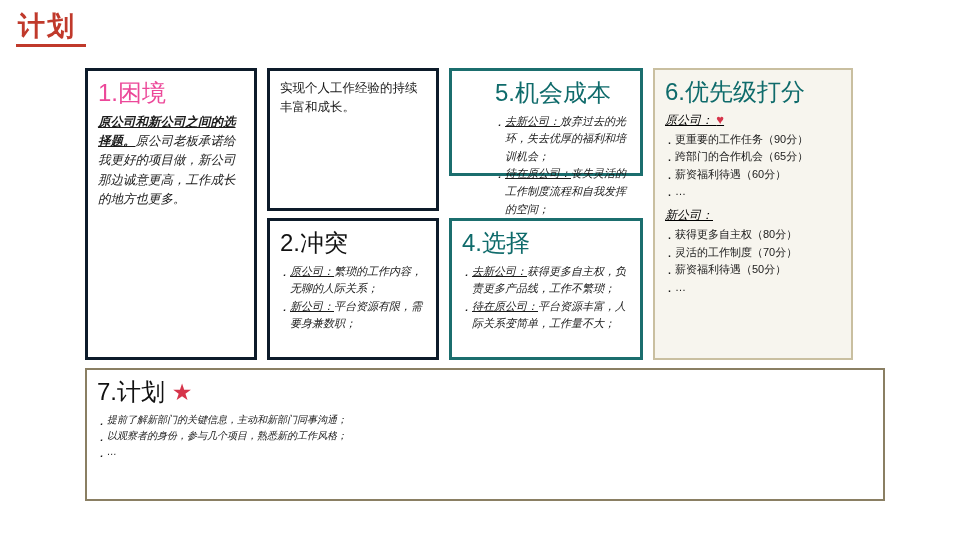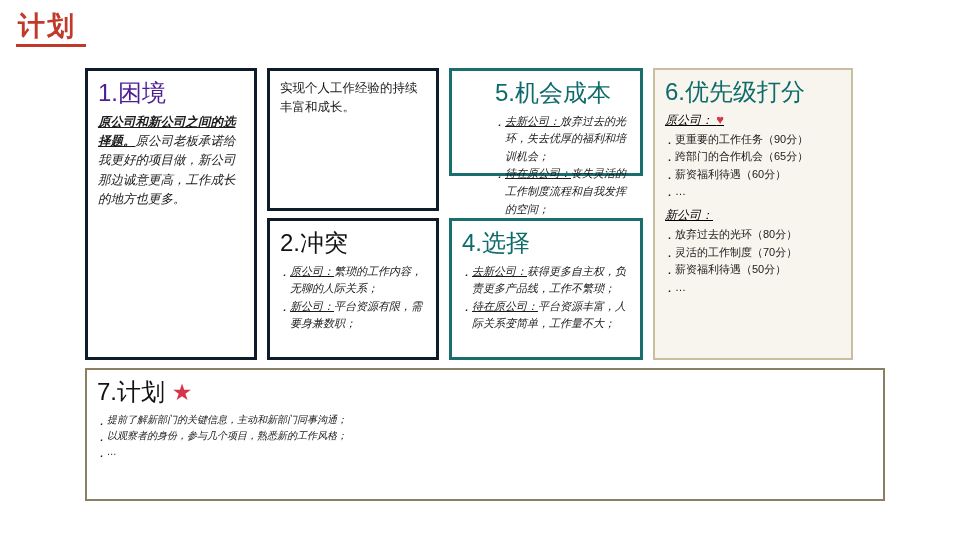--- a/index.html
+++ b/index.html
@@ -81,21 +81,21 @@
   .ul-lead {
     text-decoration: underline;
     font-style: italic;
   }
 
   
   #card-dilemma {
     left: 0px; top: 0px; width: 172px; height: 292px;
     border: 3px solid #0d1b2a;
   }
-  #card-dilemma .card-title { color: #4c1d95; }
+  #card-dilemma .card-title { color: #ec4899; }
   #card-dilemma .lead {
     font-weight: bold;
     font-style: italic;
     text-decoration: underline;
     text-align: right;
   }
   #card-dilemma .body-text { font-style: italic; }
 
   #card-goal {
     left: 182px; top: 0px; width: 172px; height: 143px;
@@ -198,21 +198,21 @@
       <li>更重要的工作任务（90分）</li>
       <li>跨部门的合作机会（65分）</li>
       <li>薪资福利待遇（60分）</li>
       <li>…</li>
     </ul>
 
     <div class="group-head">
       <span>新公司：</span>
     </div>
     <ul class="bullets plain">
-      <li>放弃过去的光环（80分）</li>
+      <li>获得更多自主权（80分）</li>
       <li>灵活的工作制度（70分）</li>
       <li>薪资福利待遇（50分）</li>
       <li>…</li>
     </ul>
   </div>
 
   <div class="card" id="card-plan">
     <div class="card-title">
       <span>7.计划</span>
       <span class="star">★</span>

